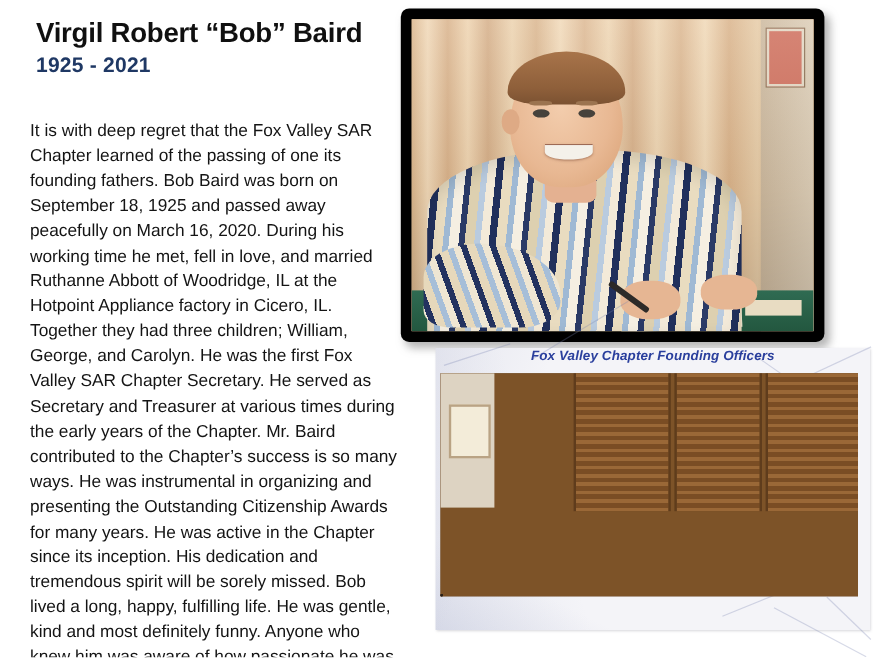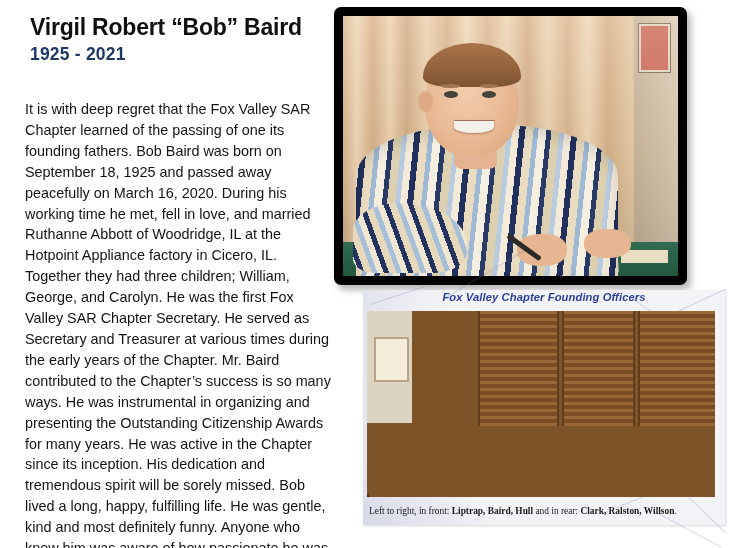--- a/index.html
+++ b/index.html
@@ -495,20 +495,17 @@
         <div class="person">
           <div class="suit" style="left:60%; bottom:0; width:27%; height:56%; background:linear-gradient(180deg,#2a2f38 0%,#1a1e24 100%); position:absolute;"></div>
           <div class="shirt" style="left:70%; bottom:14%; width:8%; height:32%;"></div>
           <div class="tie" style="left:71.5%; bottom:2%; width:5%; height:40%; background:repeating-linear-gradient(150deg,#8e2f22 0 4px,#d8c49a 4px 6px,#1d2a4f 6px 10px);"></div>
           <div class="head" style="left:66%; bottom:46%; width:13%; height:28%; background:radial-gradient(ellipse at 45% 40%, #f2cfae, #dcae86);"></div>
           <div class="hair" style="left:65.5%; bottom:64%; width:14%; height:10%; background:#3b3026;"></div>
           <div class="glasses" style="left:67%; bottom:57%; width:11%; height:6%;"></div>
         </div>
       </div>
 
-      <div id="group-caption-names">
-        <span>Left to right, in front: </span><b>Liptrap, Baird, Hull</b><span> and in rear: </span><b>Clark, Ralston, Willson</b><span>.</span>
-      </div>
 
     </div>
 
   </div>
 </div>
 
 </body></html>

